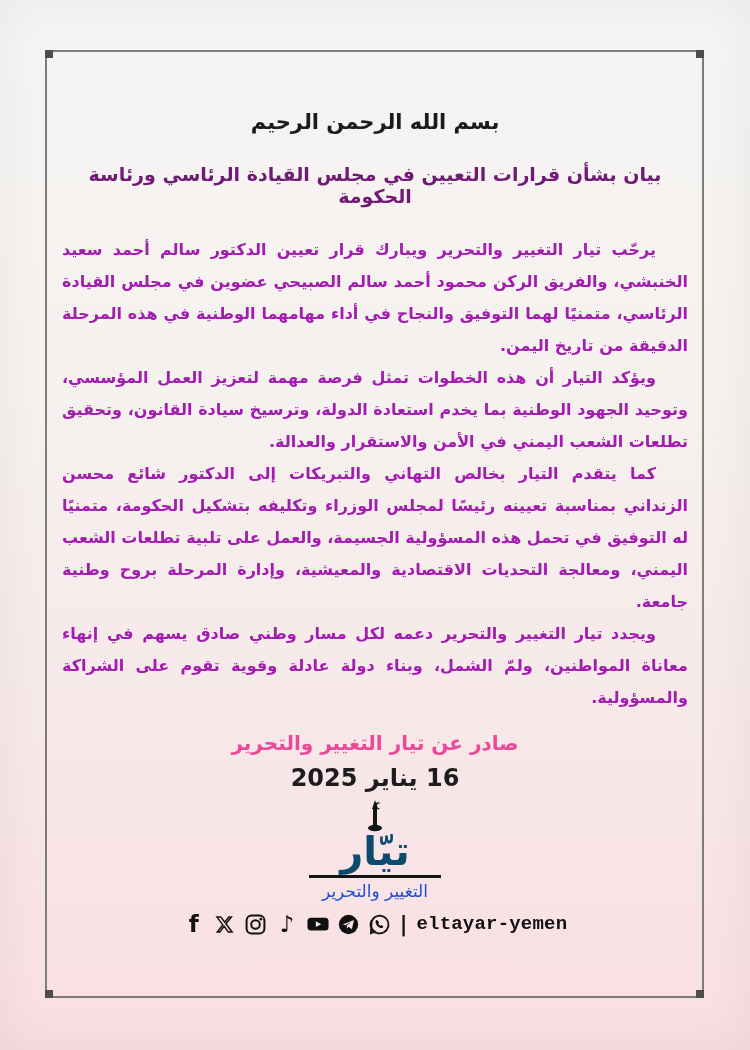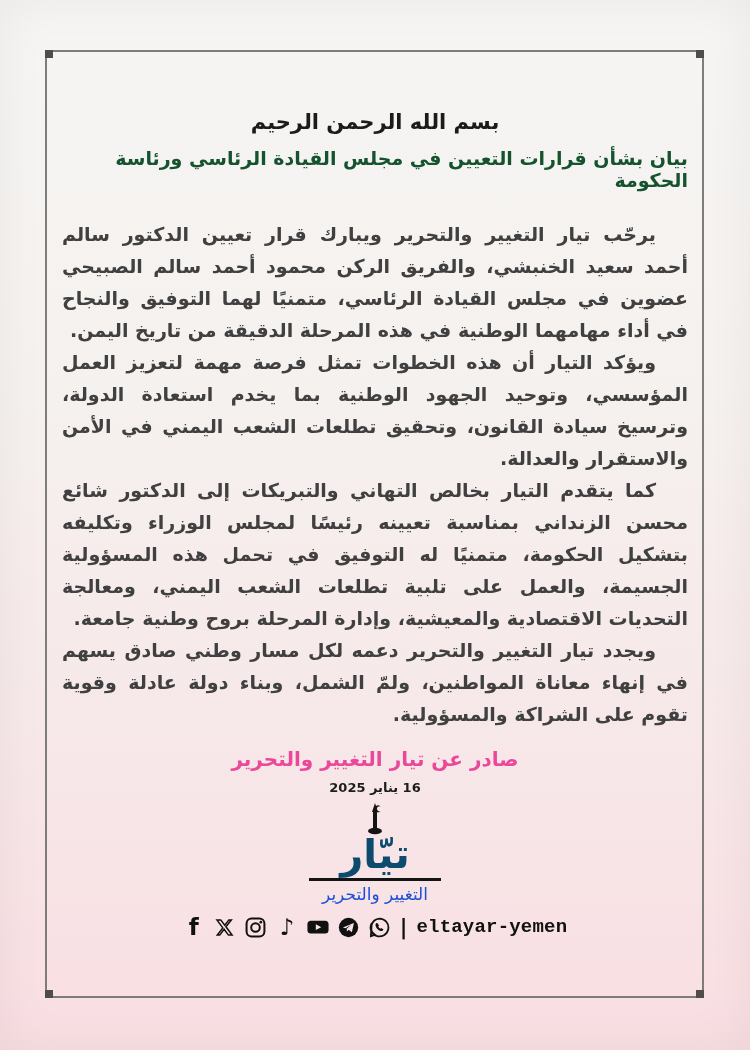--- a/index.html
+++ b/index.html
@@ -22,42 +22,42 @@
   #corner-tl { left: 45px;  top: 50px; }
   #corner-tr { left: 696px; top: 50px; }
   #corner-bl { left: 45px;  top: 990px; }
   #corner-br { left: 696px; top: 990px; }
 
   .content { position: absolute; left: 62px; top: 110px; width: 626px; z-index: 1; }
 
   .basmala {
     text-align: center; direction: rtl;
     font-size: 21px; font-weight: 700; color: #1b1b1b;
-    margin-bottom: 13px;
+    margin-bottom: 29px;
   }
   .doc-title {
-    direction: rtl;
-    font-size: 19px; font-weight: 800; color: #14532d;
+    text-align: center; direction: rtl;
+    font-size: 19px; font-weight: 800; color: #701a75;
     margin-bottom: 27px;
   }
 
   .body-text {
     direction: rtl; text-align: justify;
-    font-size: 19px; font-weight: 700; line-height: 32px;
-    color: #404040;
+    font-size: 16px; font-weight: 700; line-height: 32px;
+    color: #a21caf;
   }
   .body-text p { text-indent: 32px; }
 
   .issuer {
     margin-top: 17px; text-align: center; direction: rtl;
     font-size: 20px; font-weight: 700; color: #ec4899;
   }
   .date {
     margin-top: 9px; text-align: center; direction: rtl;
-    font-size: 13px; font-weight: 700; color: #1d1d1d;
+    font-size: 24px; font-weight: 700; color: #1d1d1d;
   }
 
   .logo { margin-top: 8px; text-align: center; }
   .logo-mark { position: relative; display: inline-block; padding-top: 30px; }
   .minaret-icon { position: absolute; top: 0; left: 50%; transform: translateX(-9px); }
   .logo-word { display: block; font-size: 40px; font-weight: 800; line-height: 1.05; color: #0c4a6e; direction: rtl; }
   .logo-rule { width: 132px; height: 3px; background: #141414; margin: 3px auto 3px; }
   .logo-sub { font-size: 17px; font-weight: 400; color: #1d4ed8; direction: rtl; }
 
   .social-row {

